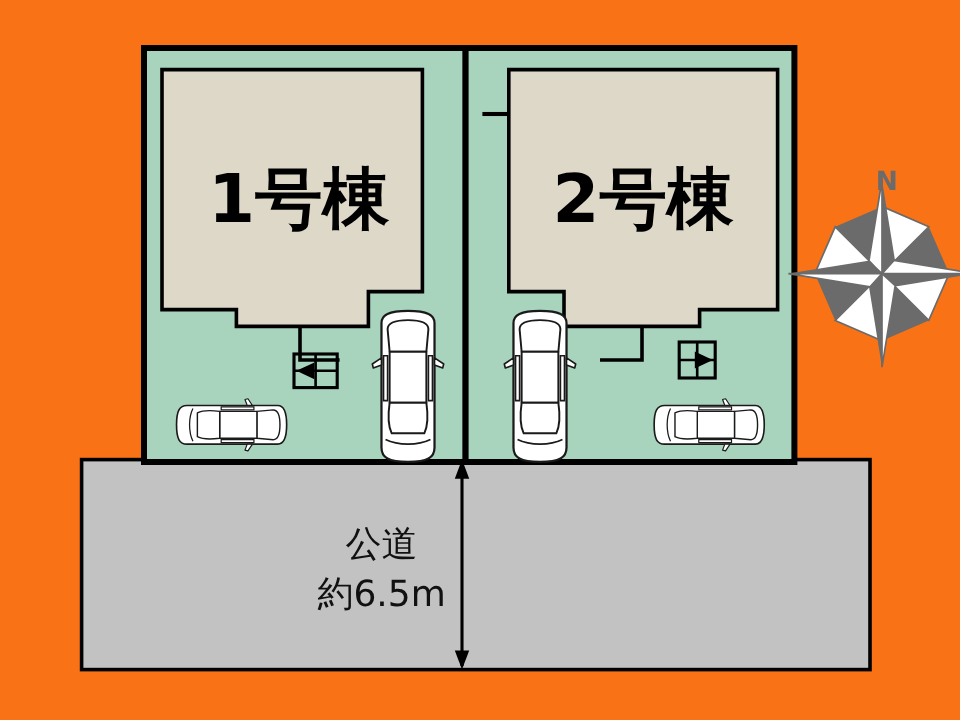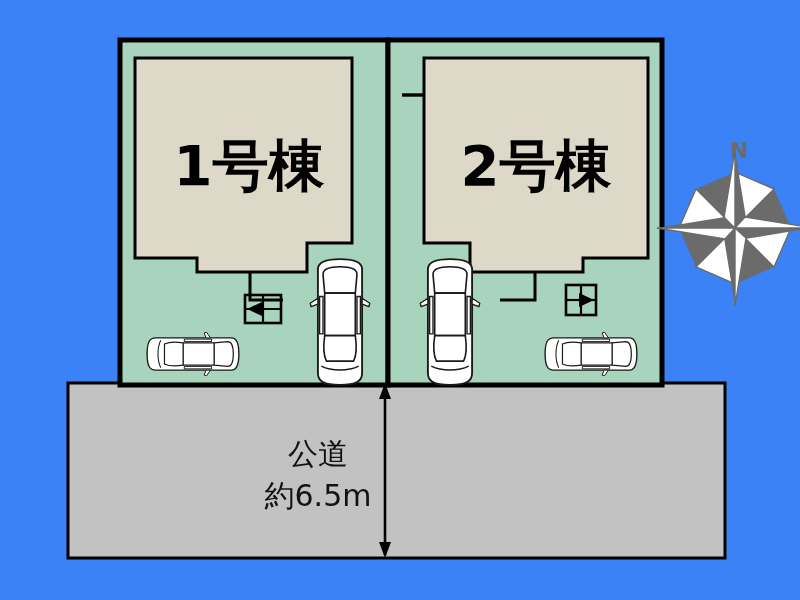--- a/index.html
+++ b/index.html
@@ -11,21 +11,21 @@
   body {
     width: 800px;
     height: 600px;
     font-family: "DejaVu Sans", "Liberation Sans", sans-serif;
     overflow: hidden;
   }
   #plan-root {
     position: relative;
     width: 800px;
     height: 600px;
-    background: #3b82f6;
+    background: #f97316;
   }
   #plan-svg {
     position: absolute;
     left: 0;
     top: 0;
     display: block;
   }
   .lot-label {
     font-family: "DejaVu Sans", "Liberation Sans", sans-serif;
     font-weight: bold;

